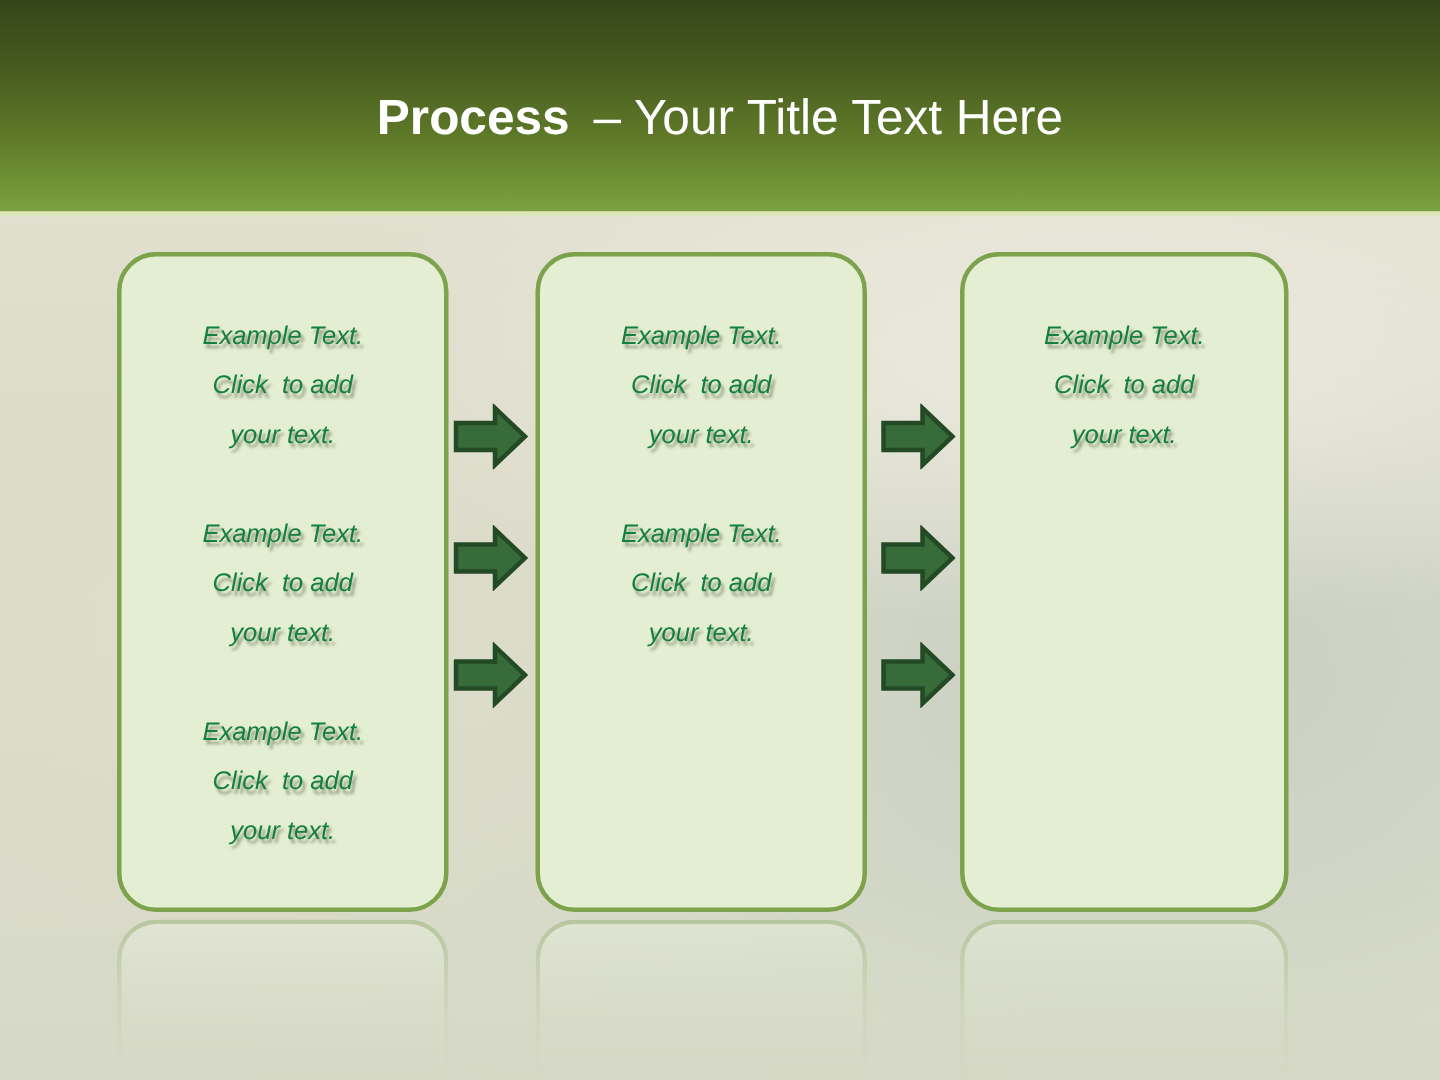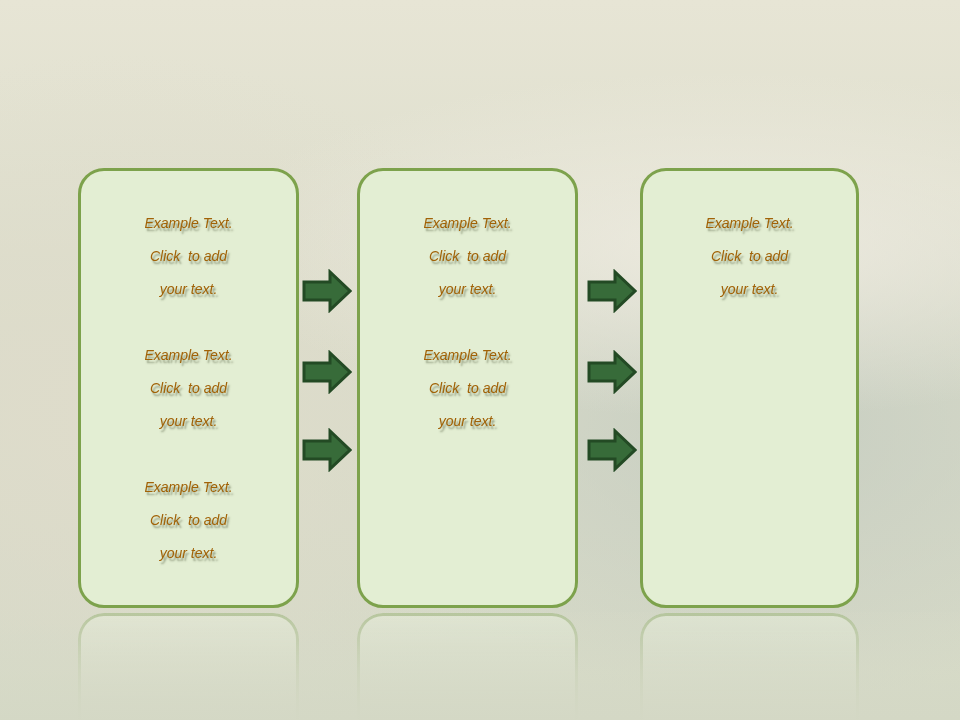--- a/index.html
+++ b/index.html
@@ -19,21 +19,21 @@
     display:flex; align-items:center; justify-content:center;
   }
   .title { color:#ffffff; font-size:33px; padding-top:14px; white-space:pre; }
   .title .bold { font-weight:bold; margin-right:16px; }
   .box {
     position:absolute; top:168px; height:440px; box-sizing:border-box;
     background:#e3eed3; border:3px solid #7da24c; border-radius:26px;
   }
   .box-content { padding-top:36px; display:flex; flex-direction:column; gap:33px; }
   .para {
-    font-style:italic; font-size:14px; line-height:33px; color:#a16207;
+    font-style:italic; font-size:17px; line-height:33px; color:#15803d;
     text-align:center; text-shadow:2px 3px 2px rgba(122,132,104,0.8); cursor:text;
   }
   .line { white-space:pre; }
   .box-1 { left:78px;  width:221px; }
   .box-2 { left:357px; width:221px; }
   .box-3 { left:640px; width:219px; }
   .arrow { position:absolute; width:50px; height:44px; }
   .acol-1 { left:302px; }
   .acol-2 { left:587px; }
   .arow-1 { top:269px; }
@@ -50,20 +50,23 @@
     position:absolute; top:612px; left:0; right:0; height:108px;
     background:linear-gradient(180deg, rgba(217,220,202,0.1) 0%, rgba(214,218,199,0.62) 55%, rgba(212,216,197,0.92) 100%);
     pointer-events:none;
   }
 </style>
 </head>
 <body>
 
 <div class="slide">
 
+  <div class="header">
+    <div class="title"><span class="bold">Process</span><span>– Your Title Text Here</span></div>
+  </div>
 
   <div class="refl box-1"></div>
   <div class="refl box-2"></div>
   <div class="refl box-3"></div>
   <div class="refl-fade"></div>
 
   <div class="box box-1">
     <div class="box-content">
       <div class="para">
         <div class="line">Example Text.</div>

